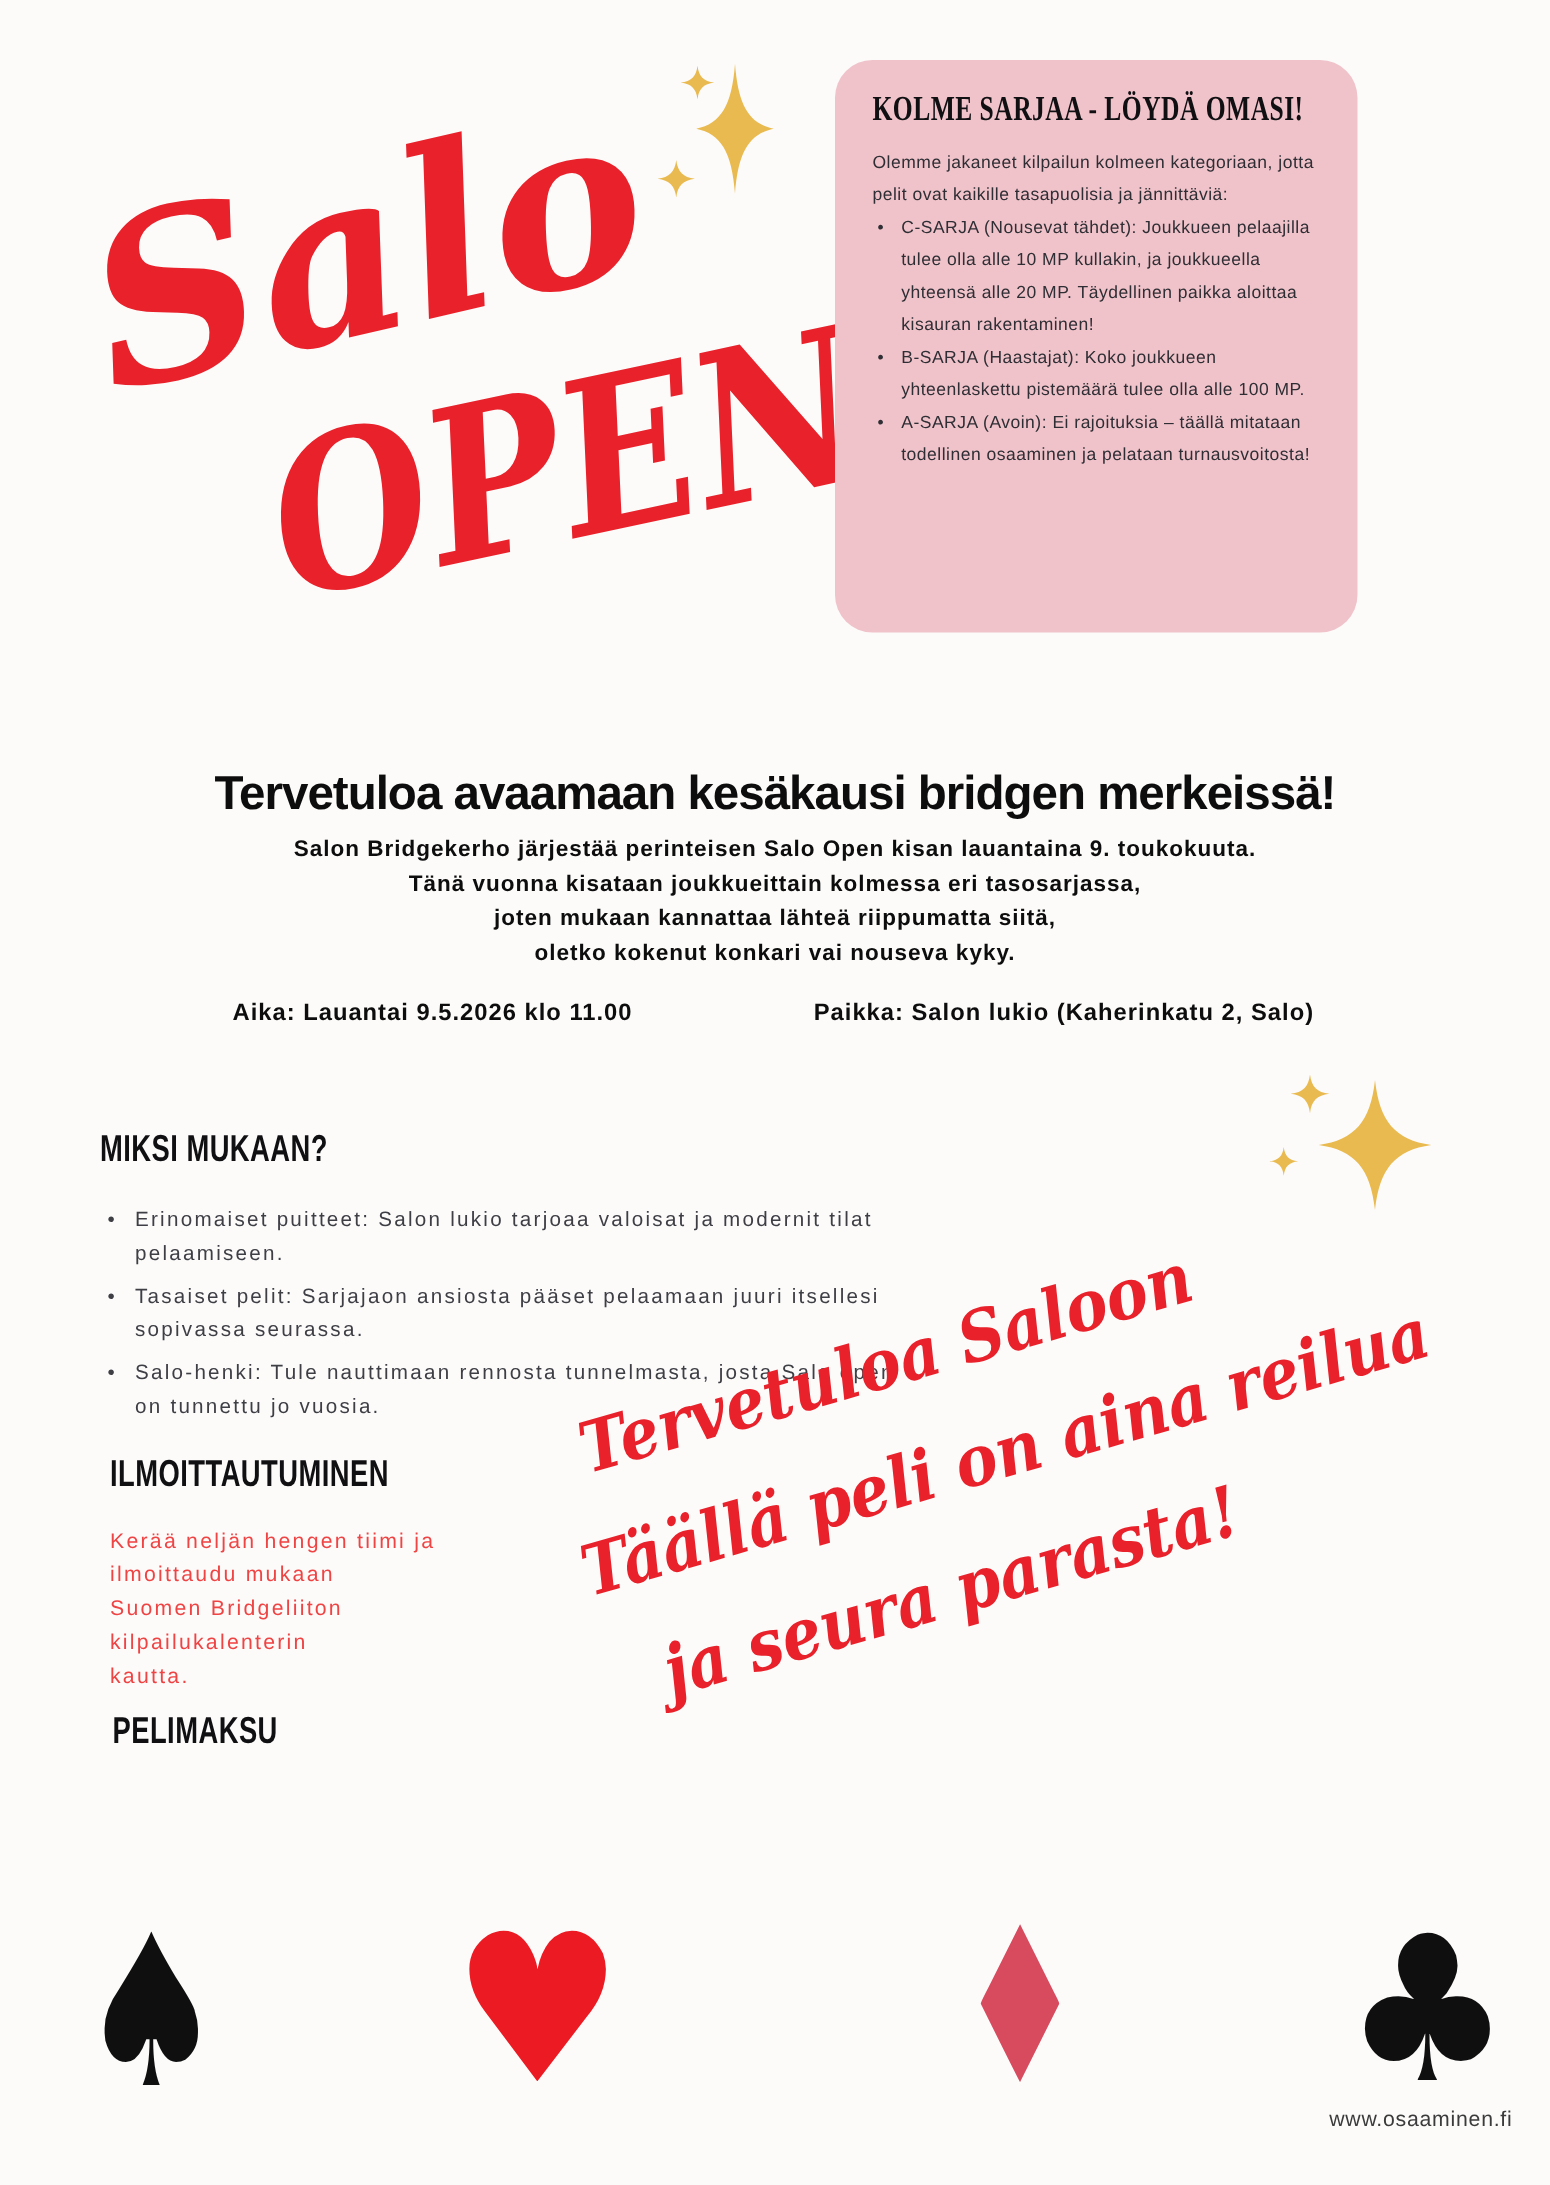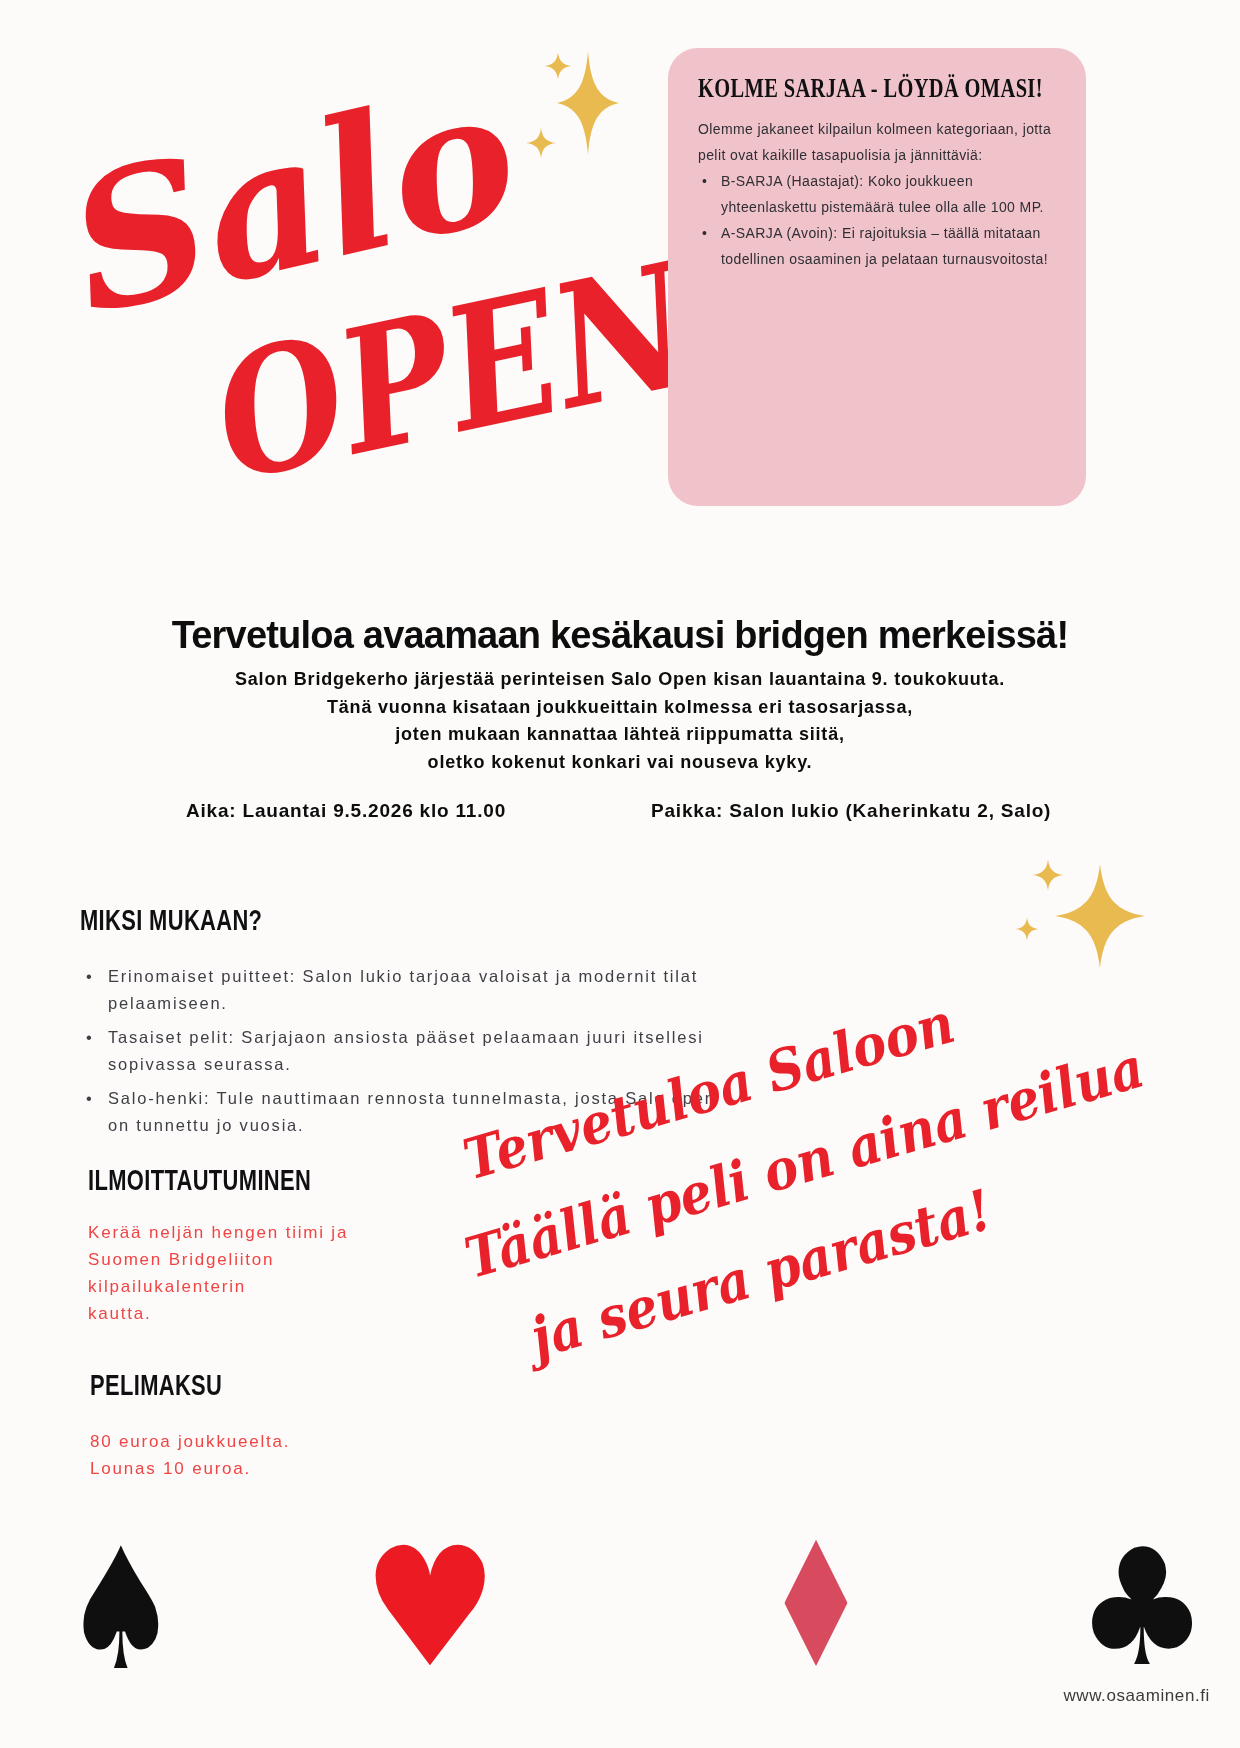--- a/index.html
+++ b/index.html
@@ -89,20 +89,21 @@
     <path transform="translate(73,58) scale(0.62,1.04)" d="M0 -50 C4 -18 18 -4 50 0 C18 4 4 18 0 50 C-4 18 -18 4 -50 0 C-18 -4 -4 -18 0 -50 Z"></path>
     <path transform="translate(43,21) scale(0.27)" d="M0 -50 C4 -18 18 -4 50 0 C18 4 4 18 0 50 C-4 18 -18 4 -50 0 C-18 -4 -4 -18 0 -50 Z"></path>
     <path transform="translate(26,98) scale(0.30)" d="M0 -50 C4 -18 18 -4 50 0 C18 4 4 18 0 50 C-4 18 -18 4 -50 0 C-18 -4 -4 -18 0 -50 Z"></path>
   </svg>
 
   <div class="info-box">
     <h2><span class="cond">KOLME SARJAA - LÖYDÄ OMASI!</span></h2>
     <div class="body">
       <p>Olemme jakaneet kilpailun kolmeen kategoriaan, jotta pelit ovat kaikille tasapuolisia ja jännittäviä:</p>
       <ul class="bullets">
+        <li>C-SARJA (Nousevat tähdet): Joukkueen pelaajilla tulee olla alle 10 MP kullakin, ja joukkueella yhteensä alle 20 MP. Täydellinen paikka aloittaa kisauran rakentaminen!</li>
         <li>B-SARJA (Haastajat): Koko joukkueen yhteenlaskettu pistemäärä tulee olla alle 100 MP.</li>
         <li>A-SARJA (Avoin): Ei rajoituksia – täällä mitataan todellinen osaaminen ja pelataan turnausvoitosta!</li>
       </ul>
     </div>
   </div>
 
   <div class="welcome">
     <h1>Tervetuloa avaamaan kesäkausi bridgen merkeissä!</h1>
     <div class="lines">
       <div>Salon Bridgekerho järjestää perinteisen Salo Open kisan lauantaina 9. toukokuuta.</div>
@@ -129,32 +130,29 @@
   <svg class="sparkle" style="left:1008px;top:852px" width="140" height="118" viewBox="0 0 140 118">
     <path transform="translate(92,64) scale(0.9,1.04)" d="M0 -50 C4 -18 18 -4 50 0 C18 4 4 18 0 50 C-4 18 -18 4 -50 0 C-18 -4 -4 -18 0 -50 Z"></path>
     <path transform="translate(40,23) scale(0.31)" d="M0 -50 C4 -18 18 -4 50 0 C18 4 4 18 0 50 C-4 18 -18 4 -50 0 C-18 -4 -4 -18 0 -50 Z"></path>
     <path transform="translate(19,77) scale(0.23)" d="M0 -50 C4 -18 18 -4 50 0 C18 4 4 18 0 50 C-4 18 -18 4 -50 0 C-18 -4 -4 -18 0 -50 Z"></path>
   </svg>
 
   <div class="ilmo">
     <h3 class="section-h"><span class="cond">ILMOITTAUTUMINEN</span></h3>
     <div class="para">
       <div>Kerää neljän hengen tiimi ja</div>
+      <div>ilmoittaudu mukaan</div>
       <div>Suomen Bridgeliiton</div>
       <div>kilpailukalenterin</div>
       <div>kautta.</div>
     </div>
   </div>
 
   <div class="maksu">
     <h3 class="section-h"><span class="cond">PELIMAKSU</span></h3>
-    <div class="para">
-      <div>80 euroa joukkueelta.</div>
-      <div>Lounas 10 euroa.</div>
-    </div>
   </div>
 
   <div class="script slogan">
     <div>Tervetuloa Saloon</div>
     <div>Täällä peli on aina reilua</div>
     <div>ja seura parasta!</div>
   </div>
 
   <div class="suit spade">♠</div>
   <div class="suit heart">♥</div>

